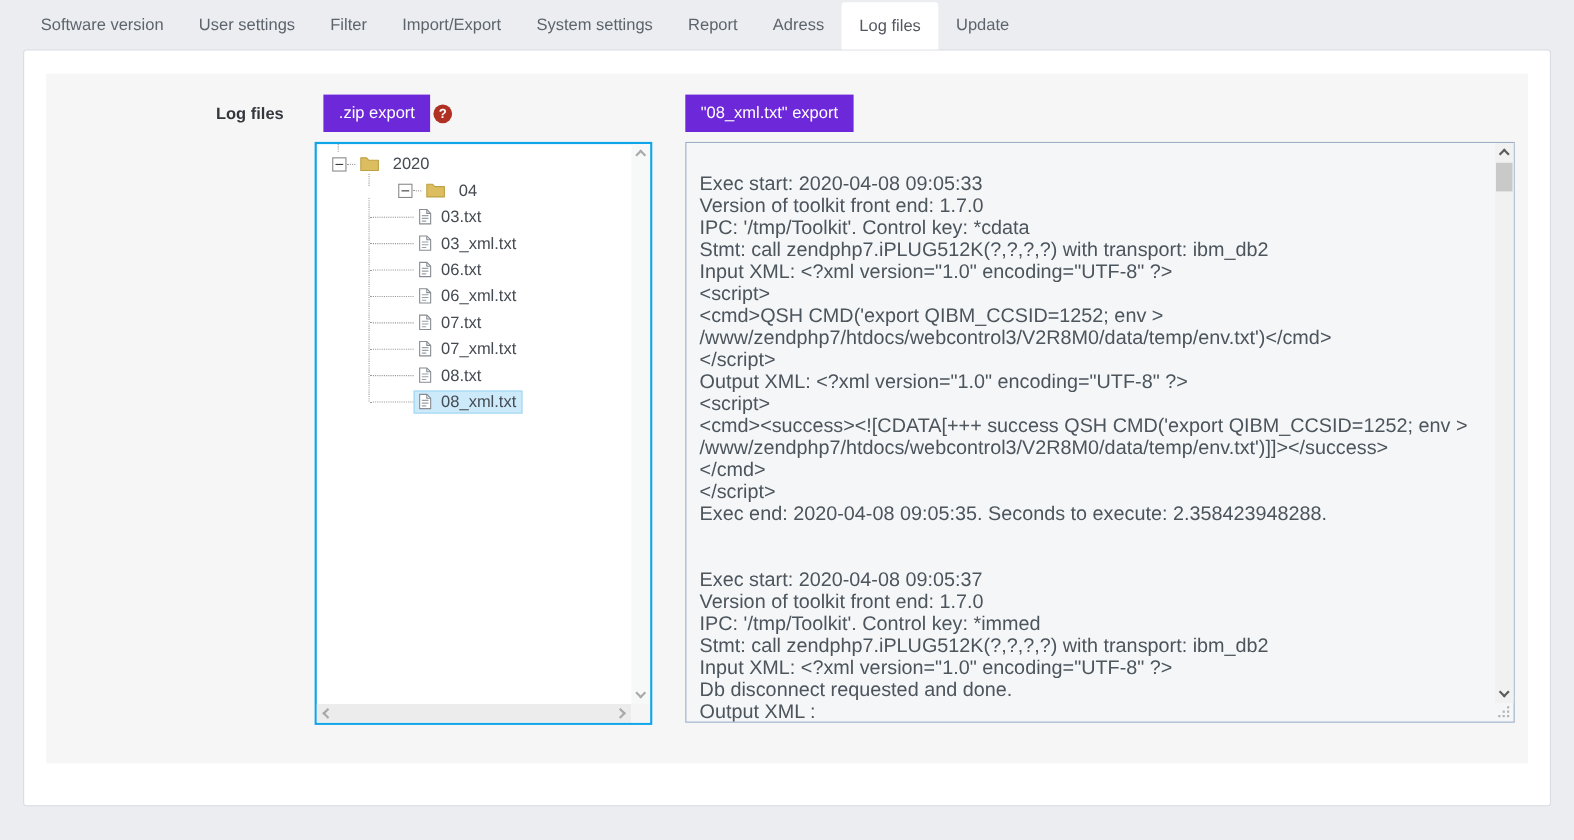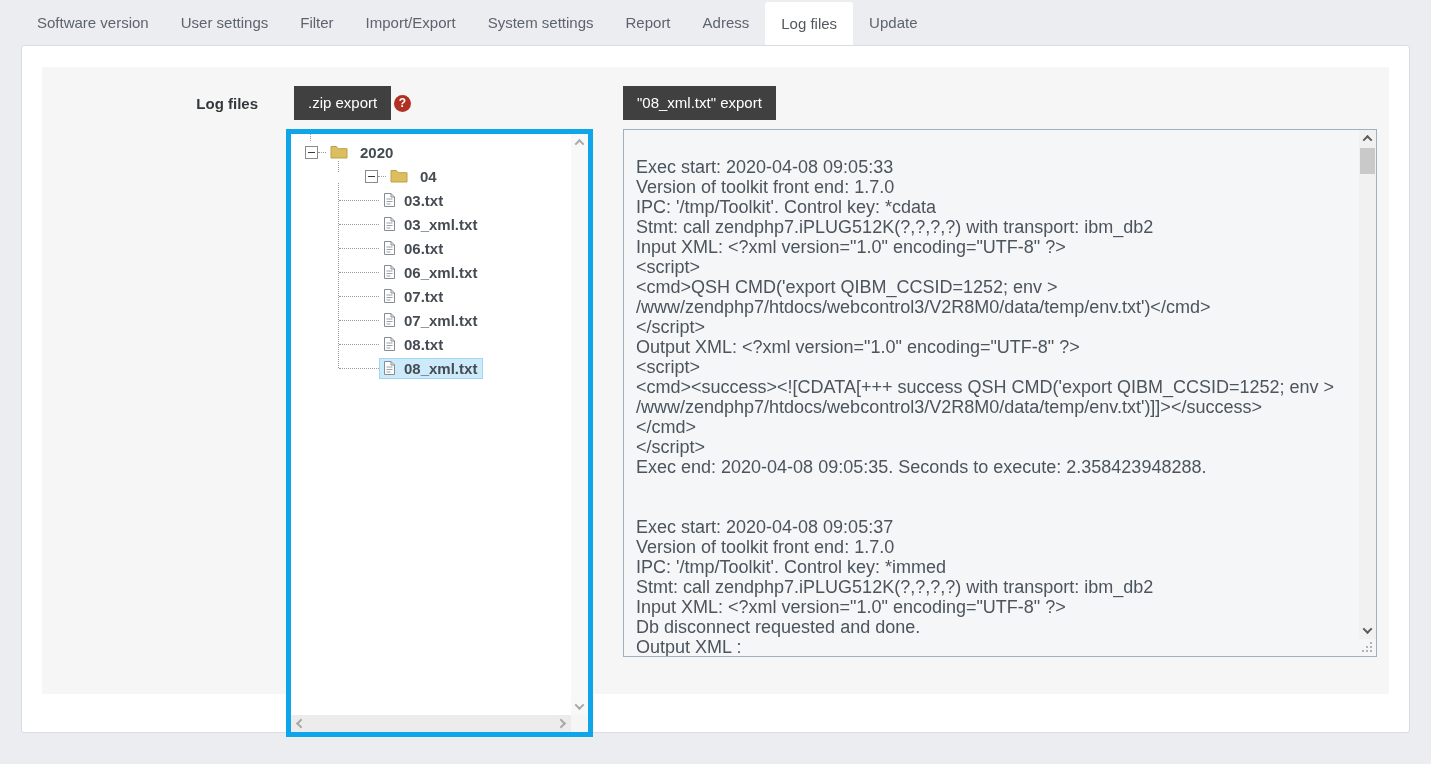--- a/index.html
+++ b/index.html
@@ -31,37 +31,37 @@
     position: relative; margin: 21px 20px; height: 627px;
     background: #f6f6f7;
   }
 
   .section-label {
     position: absolute; left: 0; top: 28px; width: 216px;
     text-align: right; font-weight: bold; font-size: 15px; color: #34383d;
   }
   .btn {
     position: absolute; top: 19px; height: 34px;
-    background: #404040; color: #ffffff; border: none;
+    background: #6d28d9; color: #ffffff; border: none;
     font-family: inherit; font-size: 15px; line-height: 20px;
     padding: 7px 14px; cursor: pointer; white-space: nowrap;
   }
   .btn-zip { left: 252px; }
   .btn-file { left: 581px; }
   .help {
     position: absolute; left: 352px; top: 28px; width: 17px; height: 17px;
     background: #b03023; color: #fff; border-radius: 50%;
     font-size: 12px; font-weight: bold; text-align: center; line-height: 17px;
     cursor: pointer;
   }
 
   
   .tree-panel {
-    position: absolute; left: 244px; top: 62px; width: 307px; height: 608px;
-    background: #fff; border: 5px solid #0ea5e9; font-weight: bold;
+    position: absolute; left: 244px; top: 62px; width: 307px; height: 530px;
+    background: #fff; border: 2px solid #0ea5e9;
   }
   .tree-content {
     position: absolute; left: 0; top: 0; right: 17px; bottom: 17px;
     overflow: hidden; padding: 6px 0 0 14px;
   }
   .trow { height: 24px; display: flex; align-items: center; cursor: pointer; }
   .trow.lvl1 { margin-left: 28px; padding-left: 32px; }
   .trow.file { margin-left: 34px; }
   .expander {
     width: 13px; height: 13px; border: 1px solid #8a8a8a; background: #fff;

